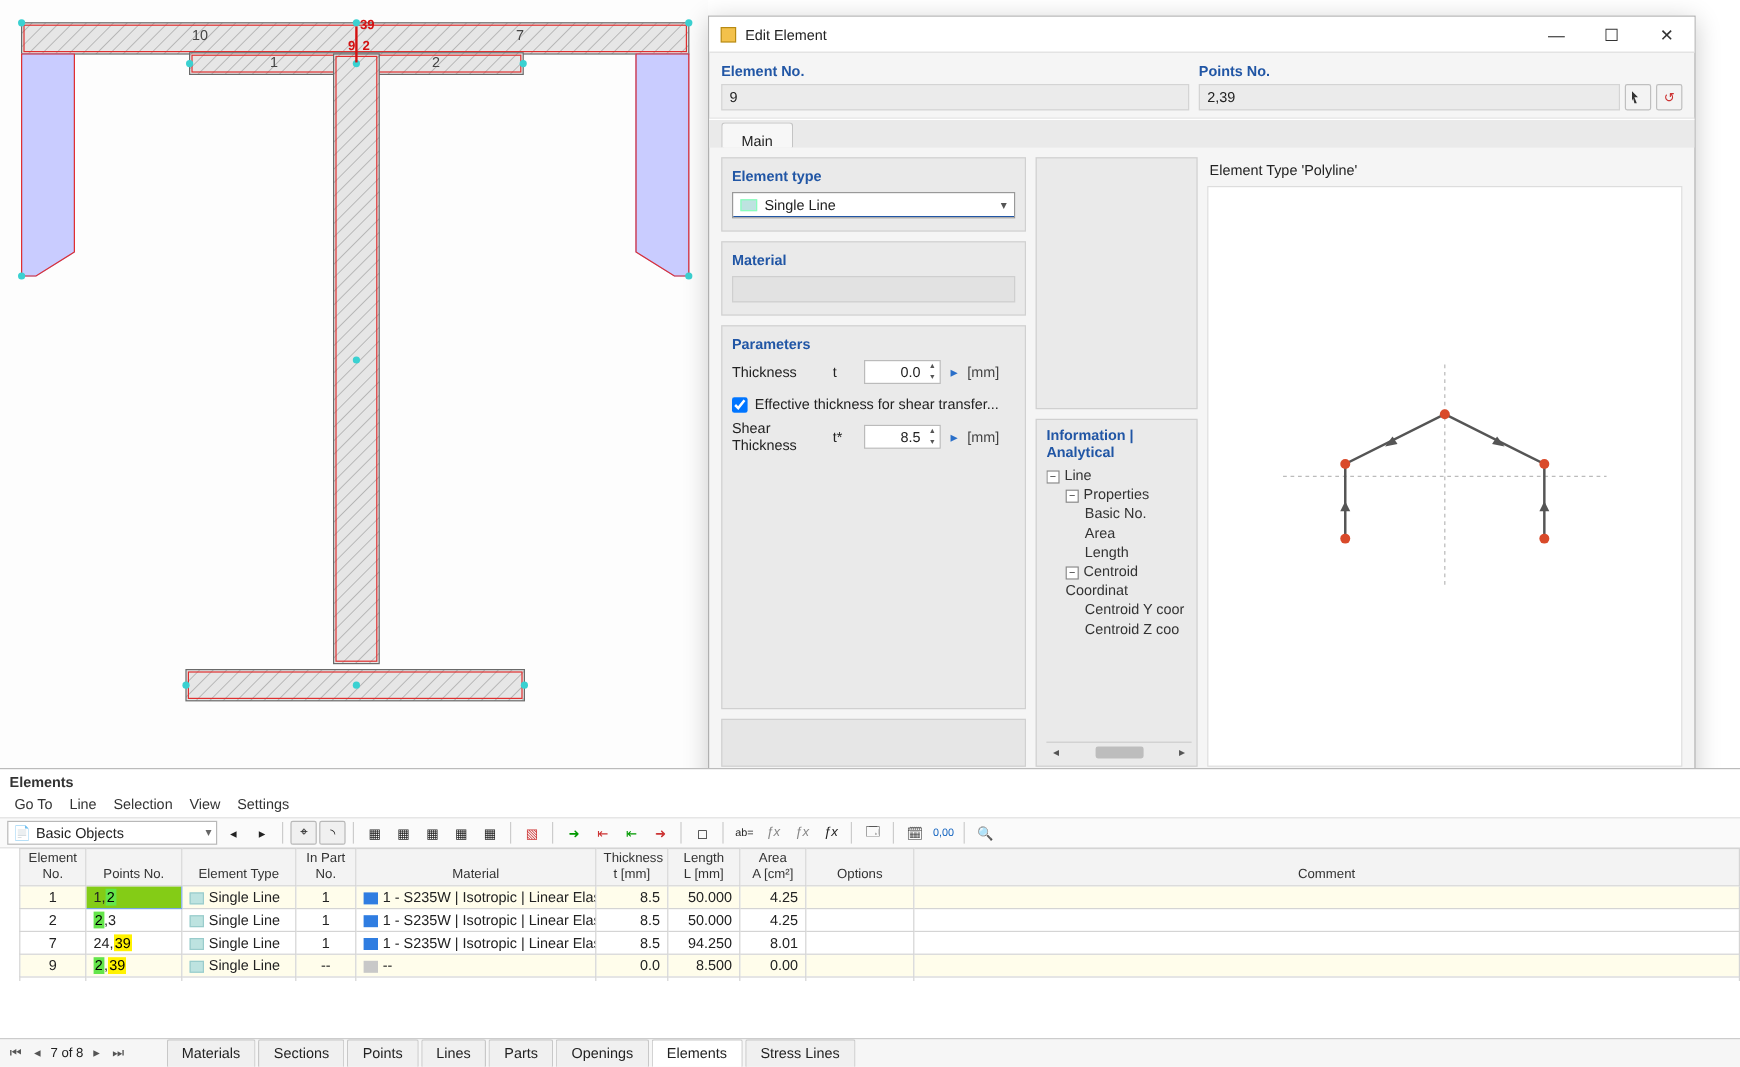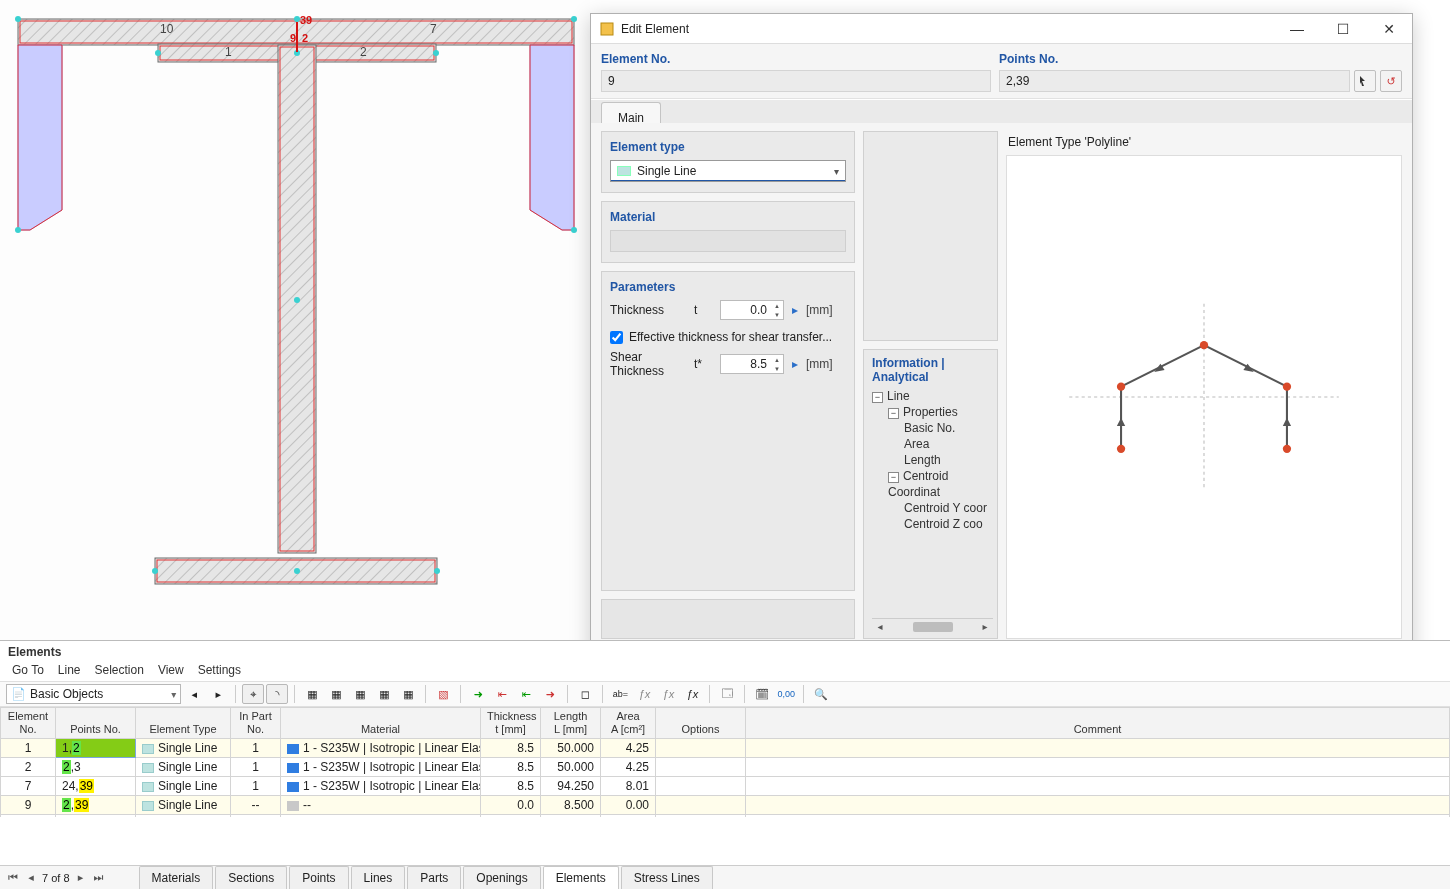--- a/index.html
+++ b/index.html
@@ -498,21 +498,21 @@
     <div class="tb" style="font-style:italic;">ƒx</div>
     <div class="sep"></div>
     <div class="tb">🗔</div>
     <div class="sep"></div>
     <div class="tb">🗓</div>
     <div class="tb" style="font-size:9px;color:#1565c0;">0,00</div>
     <div class="sep"></div>
     <div class="tb">🔍</div>
   </div>
 
-  <div style="overflow:auto; height:110px;">
+  <div style="overflow:auto; height:110px;padding-left:16px;">
   <table class="grid">
     <colgroup>
       <col style="width:55px">
           <col style="width:80px">
           <col style="width:95px">
       <col style="width:50px">
           <col style="width:200px">
           <col style="width:60px">
       <col style="width:60px">
           <col style="width:55px">

